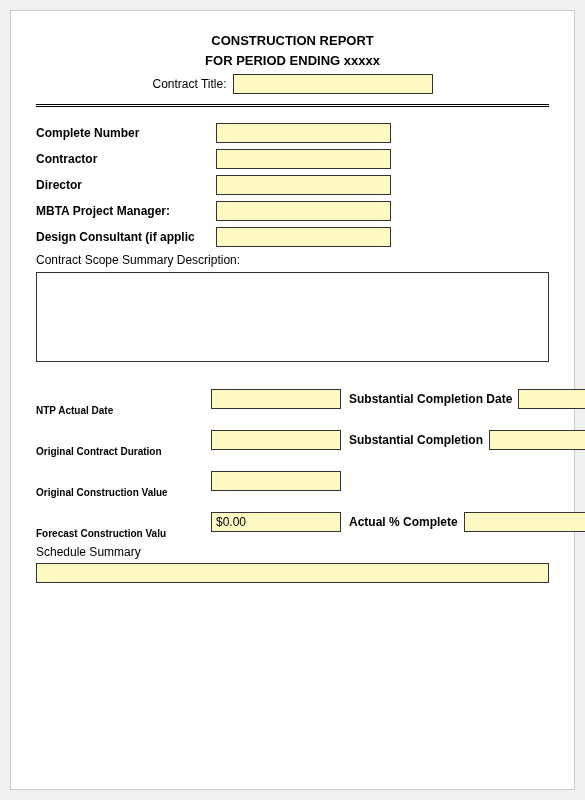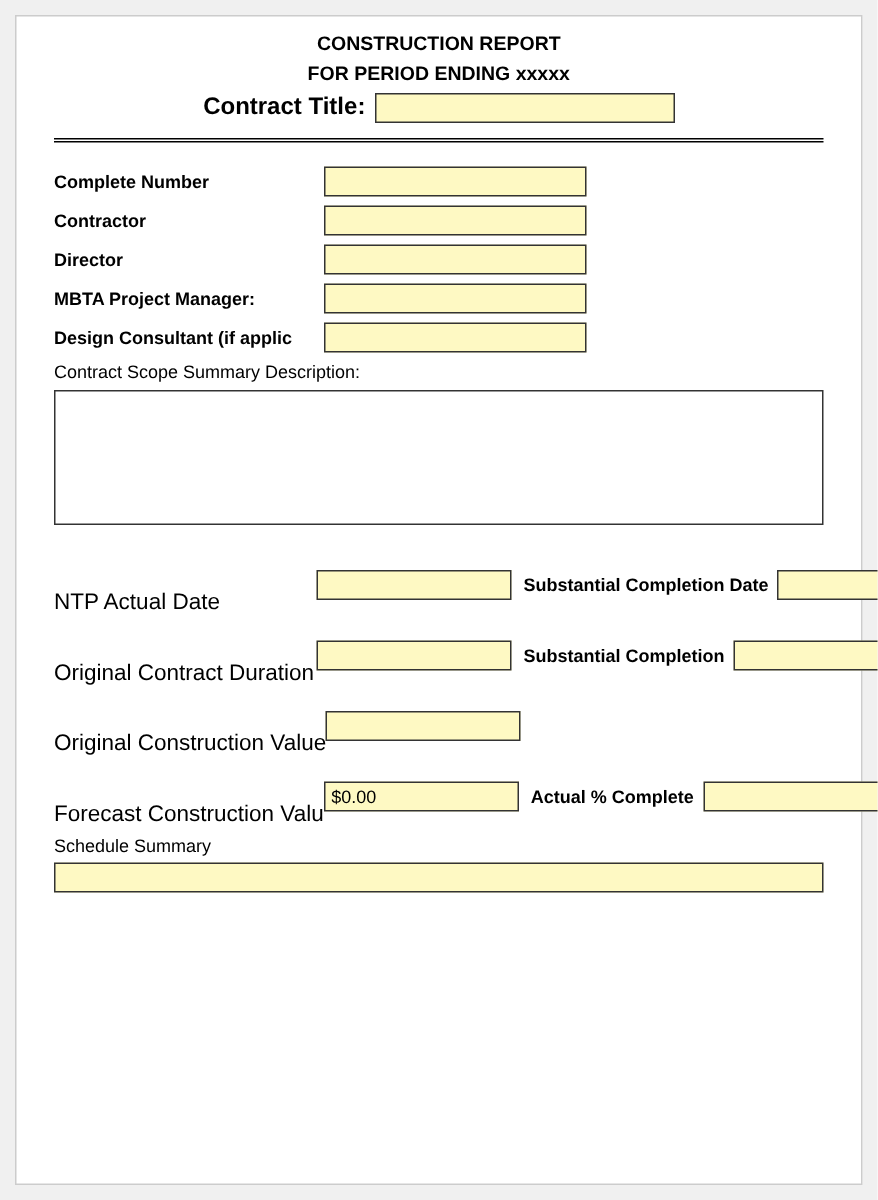--- a/index.html
+++ b/index.html
@@ -14,42 +14,42 @@
       display: flex;
       justify-content: center;
       align-items: flex-start;
       min-height: 800px;
       padding: 10px;
     }
     .page {
       width: 565px;
       min-height: 780px;
       background: #ffffff;
-      padding: 8px 25px 20px 25px;
+      padding: 20px 25px 20px 25px;
       border: 1px solid #ccc;
     }
     .header {
       text-align: center;
       margin-bottom: 10px;
     }
     .header-title {
       font-weight: bold;
       font-size: 13px;
       line-height: 1.5;
     }
     .header-contract-title-row {
       display: flex;
       justify-content: center;
       align-items: center;
       gap: 6px;
       margin-top: 4px;
     }
     .header-contract-title-label {
-      font-weight: bold;
-      font-size: 16px;
+      font-weight: normal;
+      font-size: 12px;
       white-space: nowrap;
     }
     .contract-title-input {
       width: 200px;
     }
     .double-line {
       border: none;
       border-top: 3px double #000;
       margin: 10px 0 16px 0;
     }
@@ -95,22 +95,22 @@
     }
     .lower-section {
       margin-top: 16px;
     }
     .lower-row {
       display: flex;
       align-items: center;
       margin-bottom: 6px;
     }
     .lower-label {
-      font-weight: normal;
-      font-size: 15px;
+      font-weight: bold;
+      font-size: 10px;
       margin-top: 24px;
     }
     .lower-label-wide {
       min-width: 175px;
       flex-shrink: 0;
     }
     .lower-label-right {
       font-weight: bold;
       font-size: 12px;
       margin-left: 8px;

